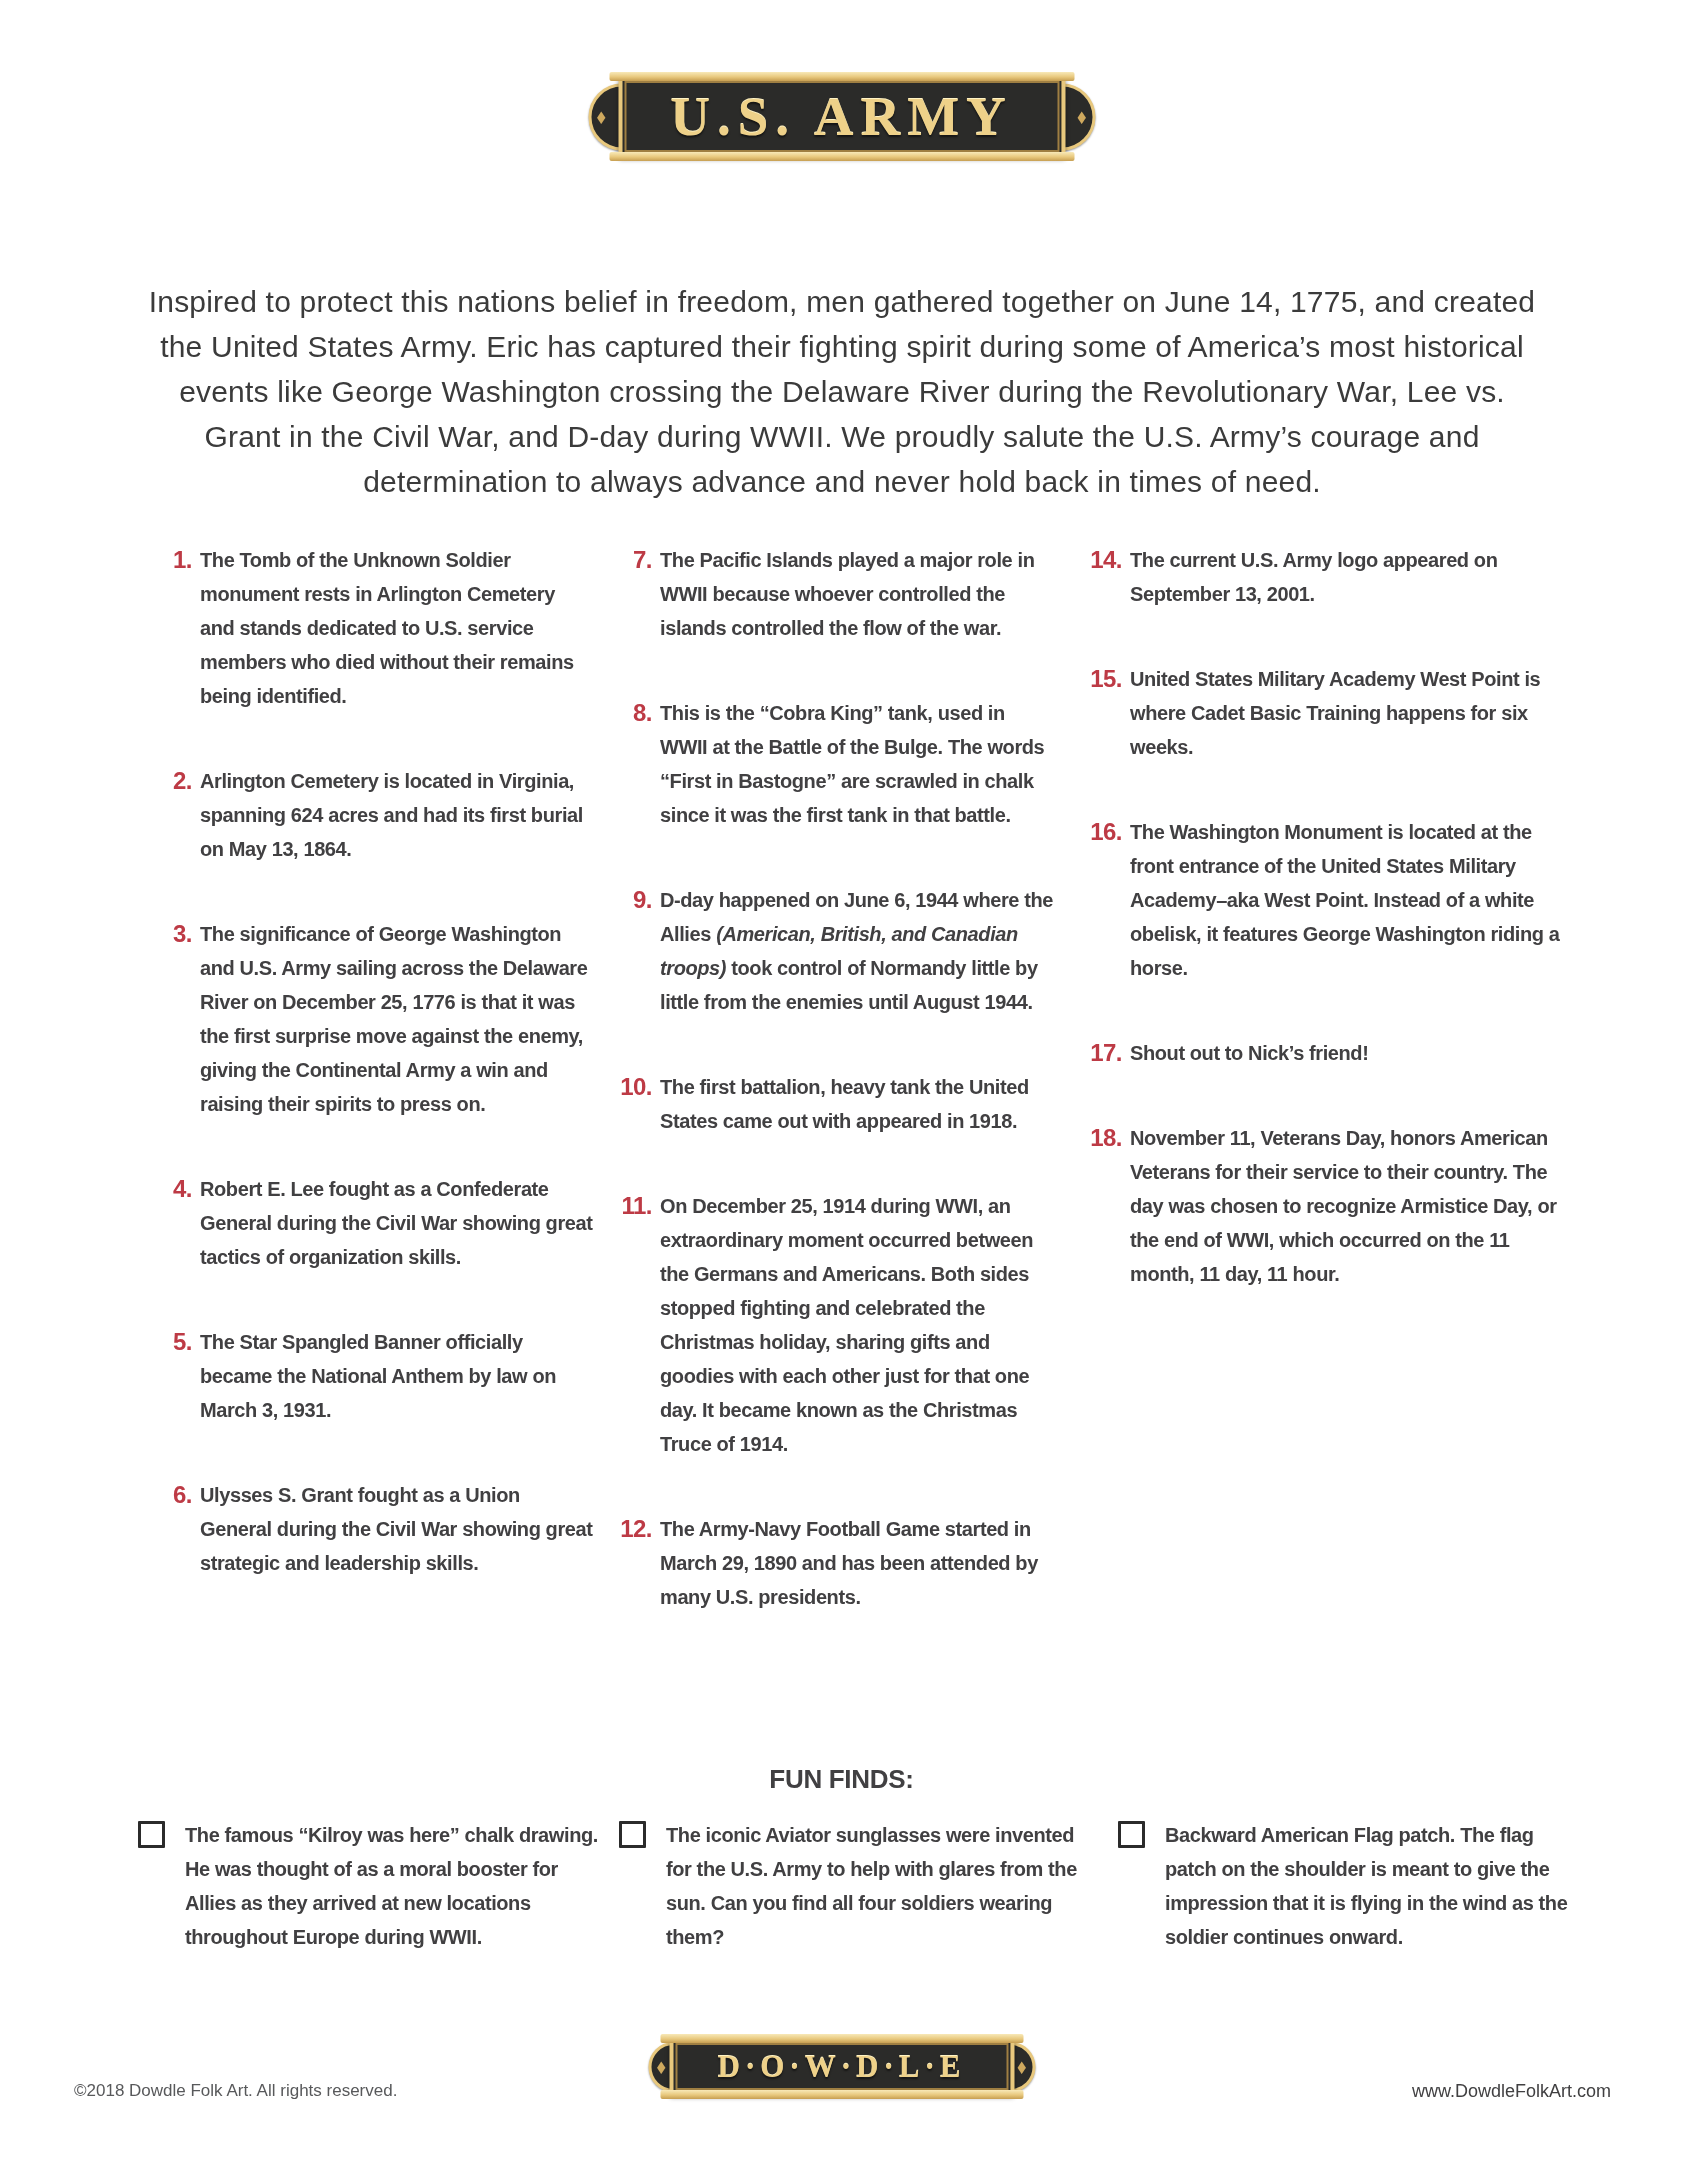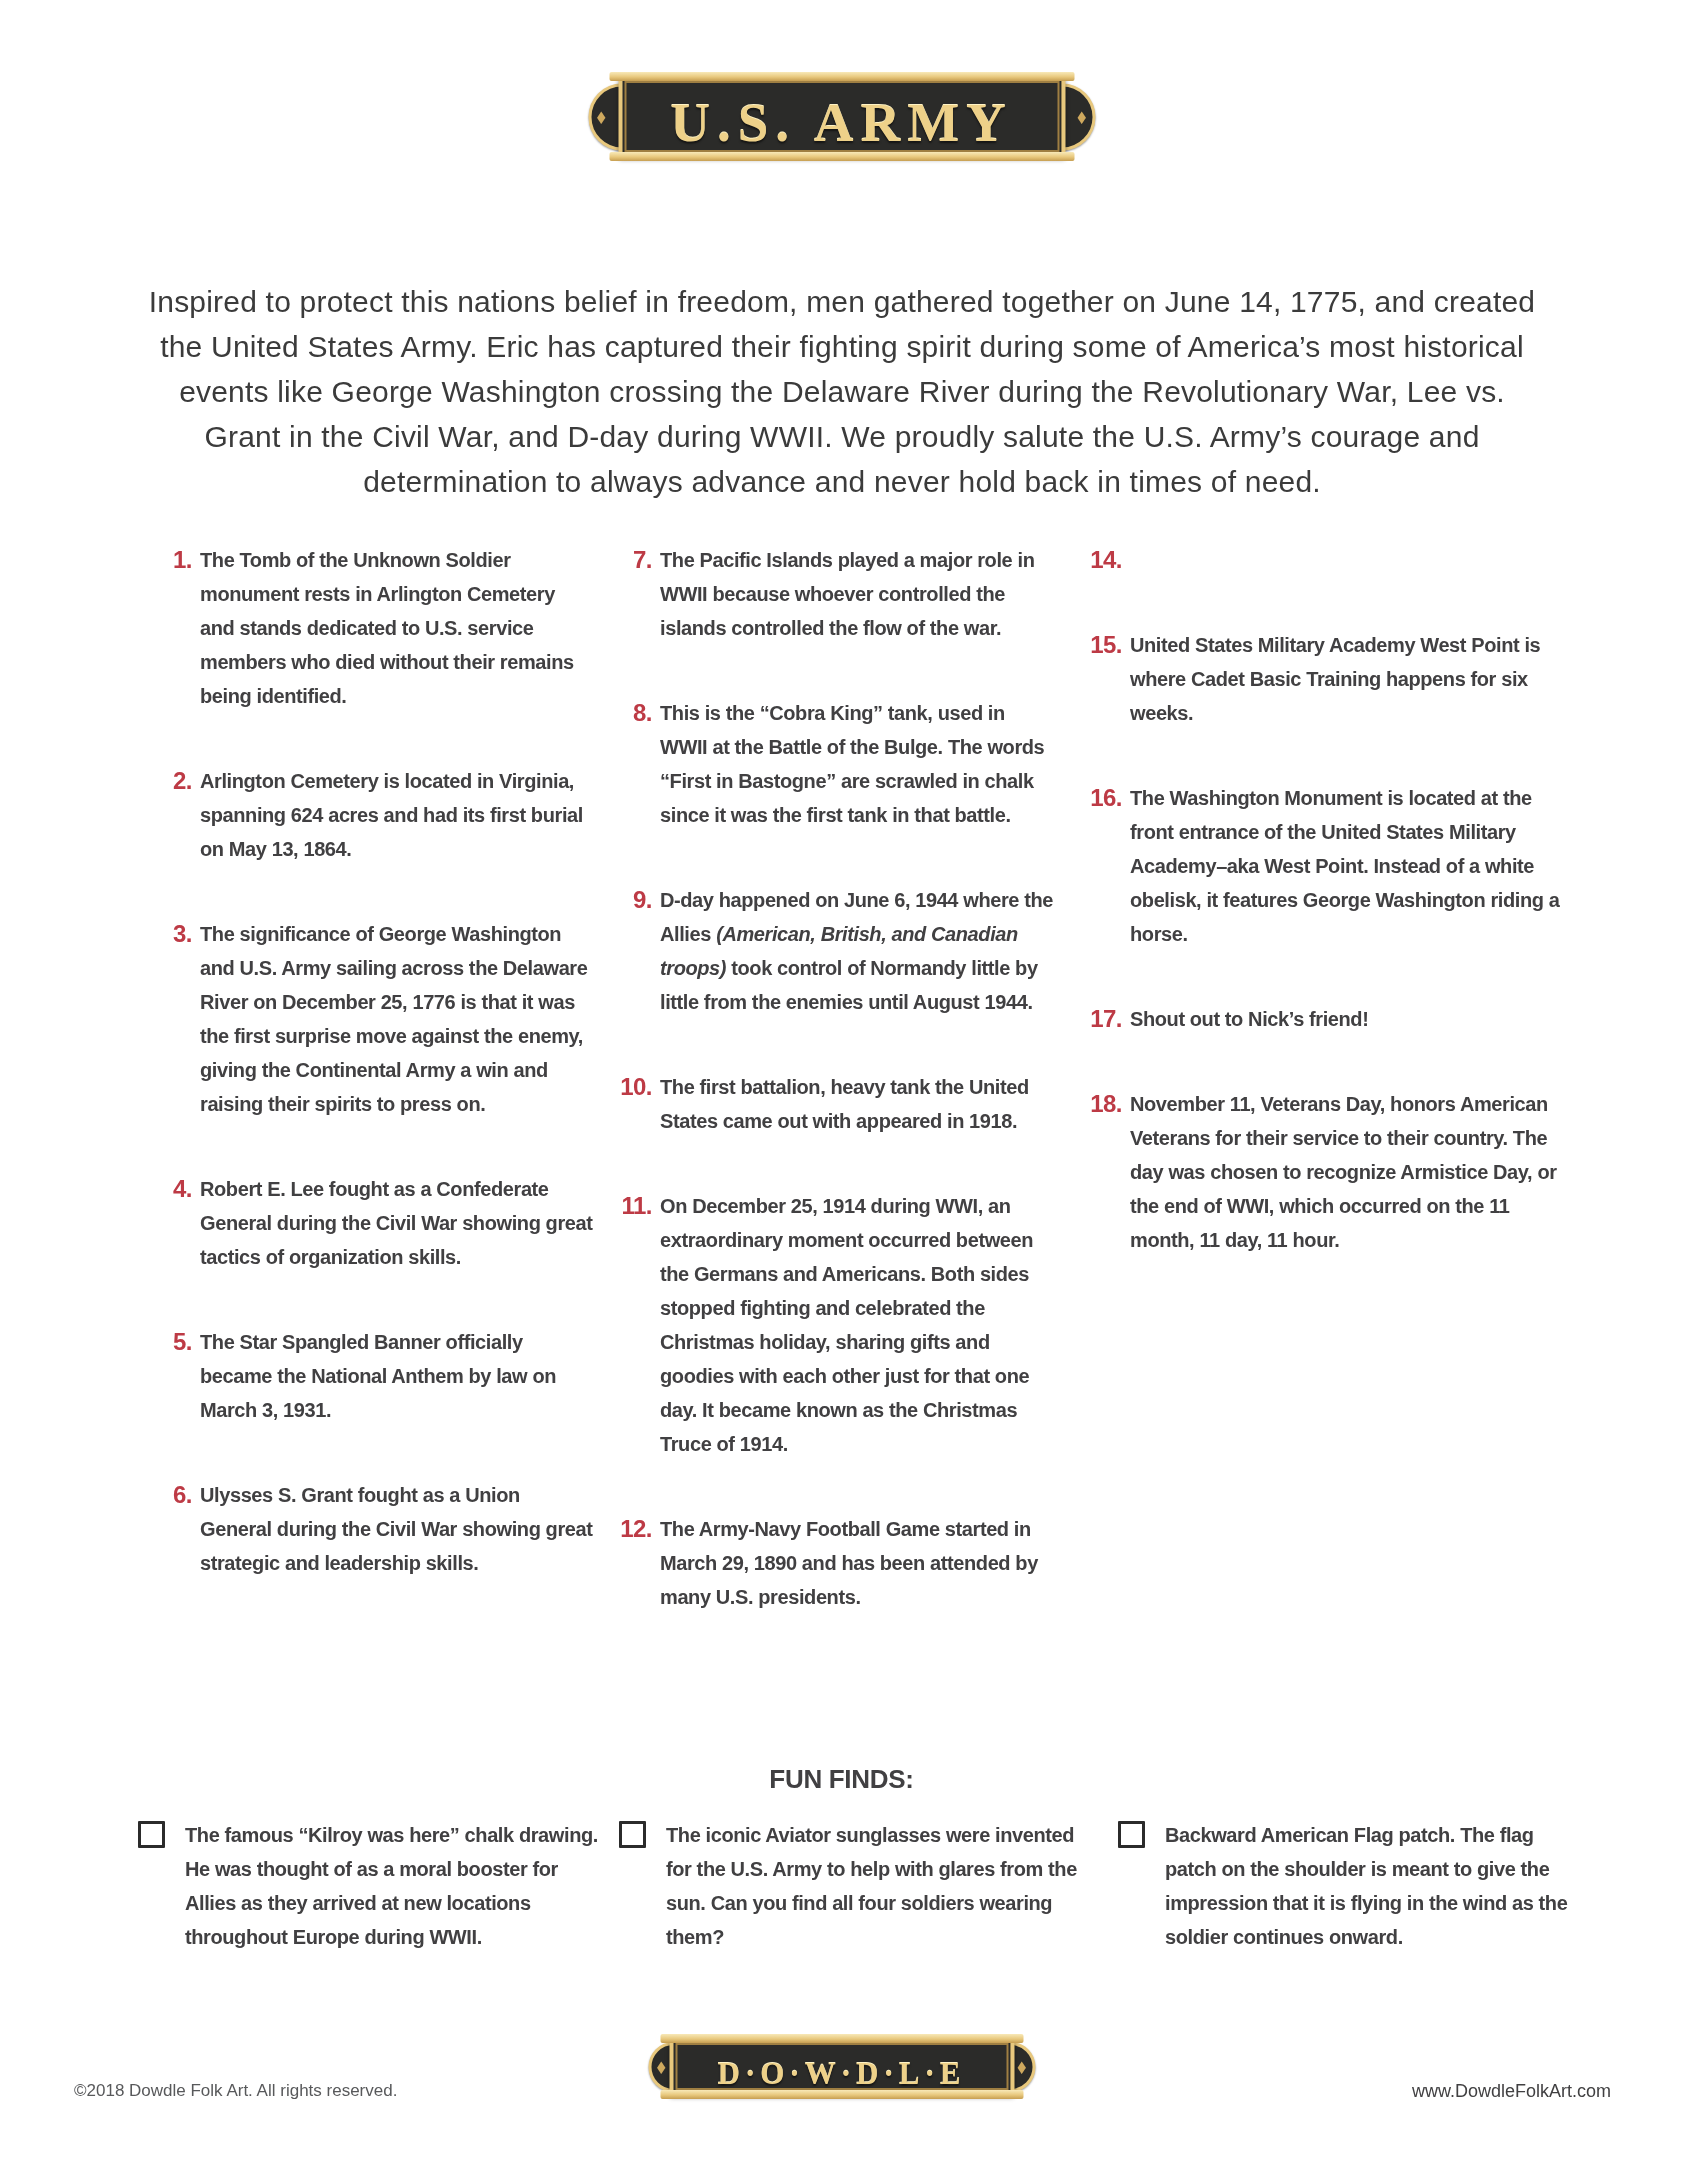--- a/index.html
+++ b/index.html
@@ -31,21 +31,21 @@
     position:absolute;top:50%;transform:translateY(-50%) scaleY(1.5);
     color:#cfa95e;font-size:11px;line-height:11px;
   }
   .bump.left .orn{left:6px;}
   .bump.right .orn{right:6px;}
   .plaque .face{
     position:absolute;inset:0;z-index:2;
     background:#2b2b29;
     border:4px solid #e8c87d;border-radius:4px;
     box-shadow:inset 0 0 0 2px #2b2b29, inset 0 0 0 4px #9f7f42, 0 2px 4px rgba(0,0,0,.35);
-    display:flex;align-items:flex-end;justify-content:center;
+    display:flex;align-items:center;justify-content:center;
   }
   .plaque .band{
     position:absolute;left:-9px;right:-9px;height:9px;z-index:3;
     background:linear-gradient(180deg,#f8e9b8 0%,#e8c87d 55%,#c79f52 100%);
     border-radius:2px;
   }
   .band.top{top:-3px;}
   .band.bottom{bottom:-3px;}
   .plaque-text{
     font-family:"Liberation Serif", serif;font-weight:700;
@@ -174,20 +174,21 @@
       </div>
       <div class="item">
         <span class="num">12.</span>
         <span class="txt">The Army-Navy Football Game started in March 29, 1890 and has been attended by many U.S. presidents.</span>
       </div>
     </div>
 
     <div class="fcol c3">
       <div class="item">
         <span class="num">14.</span>
+        <span class="txt">The current U.S. Army logo appeared on September 13, 2001.</span>
       </div>
       <div class="item">
         <span class="num">15.</span>
         <span class="txt">United States Military Academy West Point is where Cadet Basic Training happens for six weeks.</span>
       </div>
       <div class="item">
         <span class="num">16.</span>
         <span class="txt">The Washington Monument is located at the front entrance of the United States Military Academy–aka West Point. Instead of a white obelisk, it features George Washington riding a horse.</span>
       </div>
       <div class="item">

